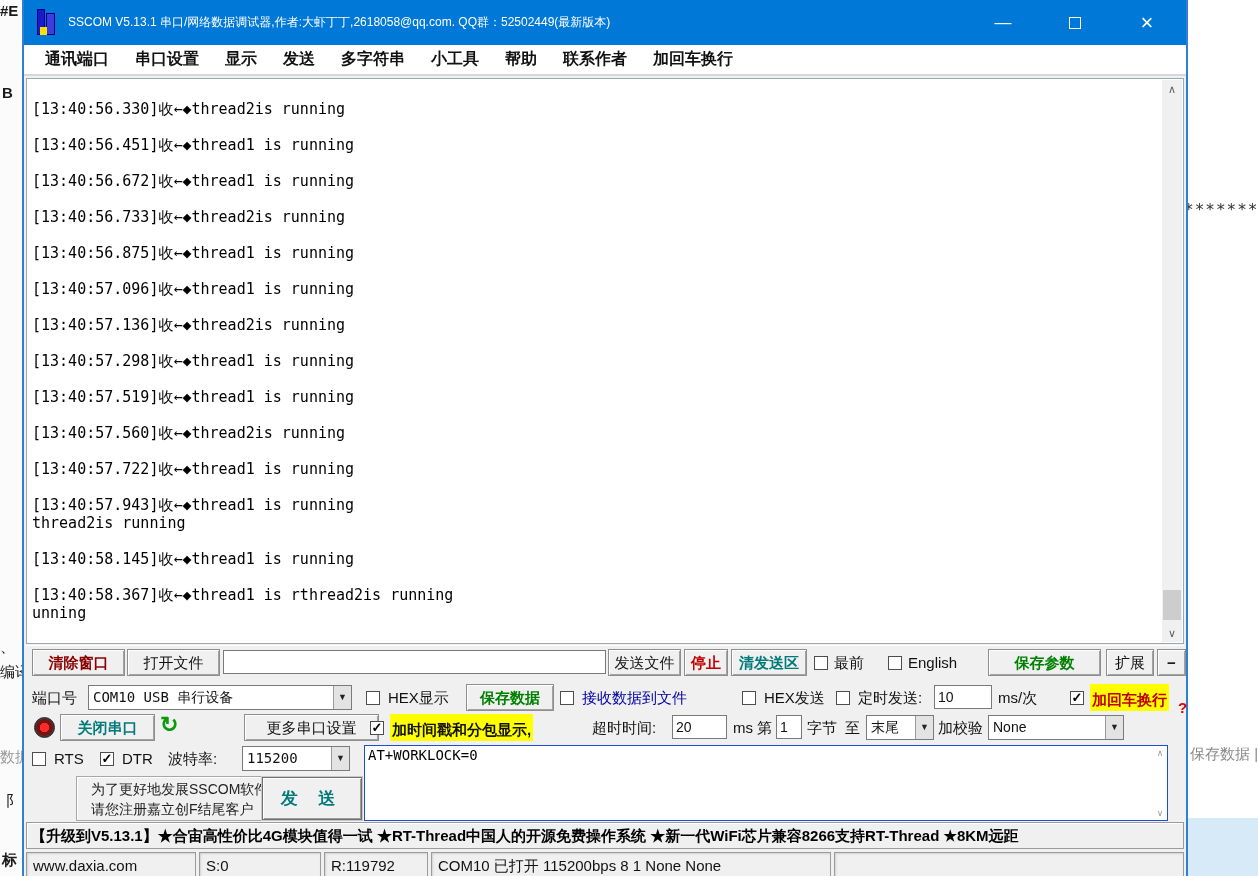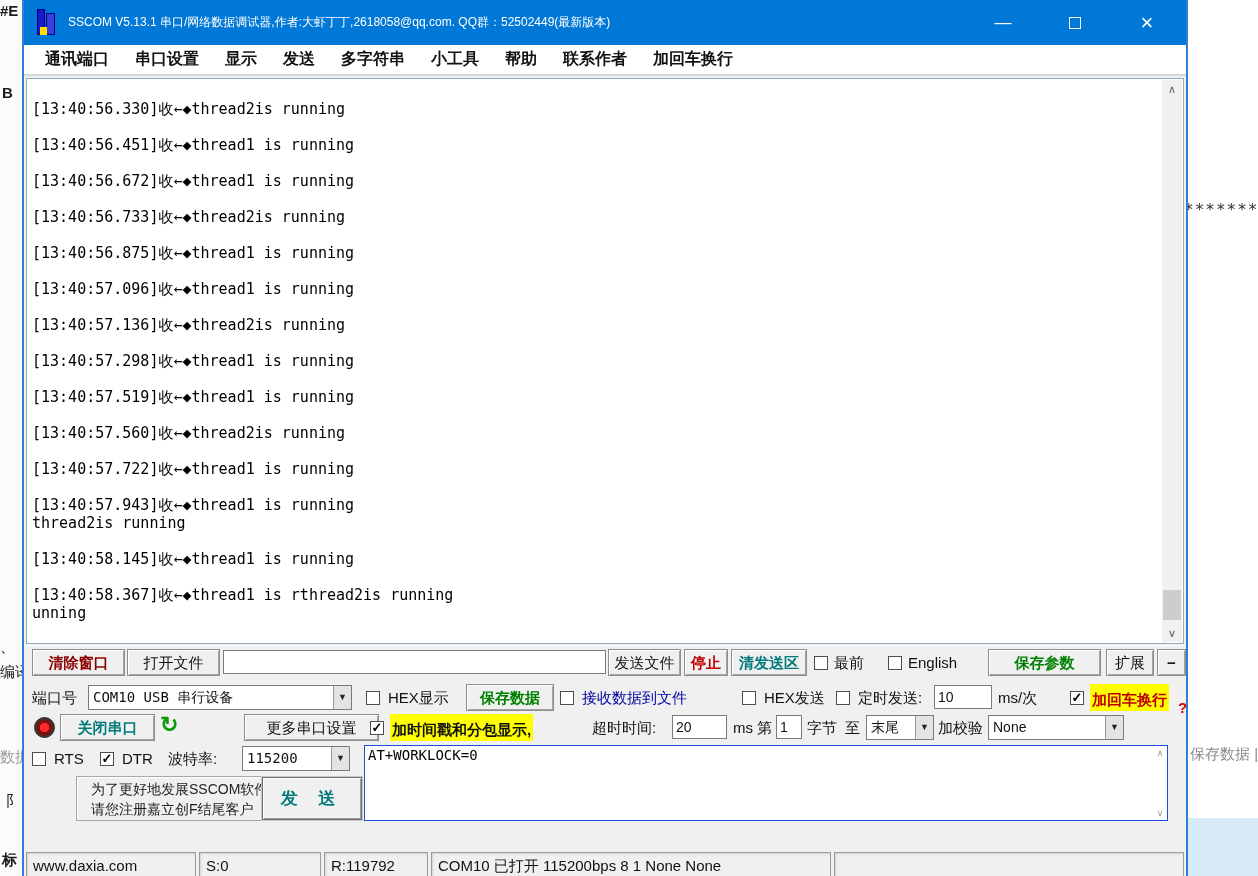--- a/index.html
+++ b/index.html
@@ -278,20 +278,21 @@
       <div class="mini mdown">∨</div>
     </div>
 
     <div id="promo">
       <div>为了更好地发展SSCOM软件</div>
       <div>请您注册嘉立创F结尾客户</div>
     </div>
     <div id="send-btn">发 送</div>
   </div>
 
+  <div id="banner">【升级到V5.13.1】★合宙高性价比4G模块值得一试 ★RT-Thread中国人的开源免费操作系统 ★新一代WiFi芯片兼容8266支持RT-Thread ★8KM远距</div>
 
   <div id="statusbar">
     <div class="spanel" id="sp1">www.daxia.com</div>
     <div class="spanel" id="sp2">S:0</div>
     <div class="spanel" id="sp3">R:119792</div>
     <div class="spanel" id="sp4">COM10 已打开 115200bps 8 1 None None</div>
     <div class="spanel" id="sp5"></div>
   </div>
 </div>
 

